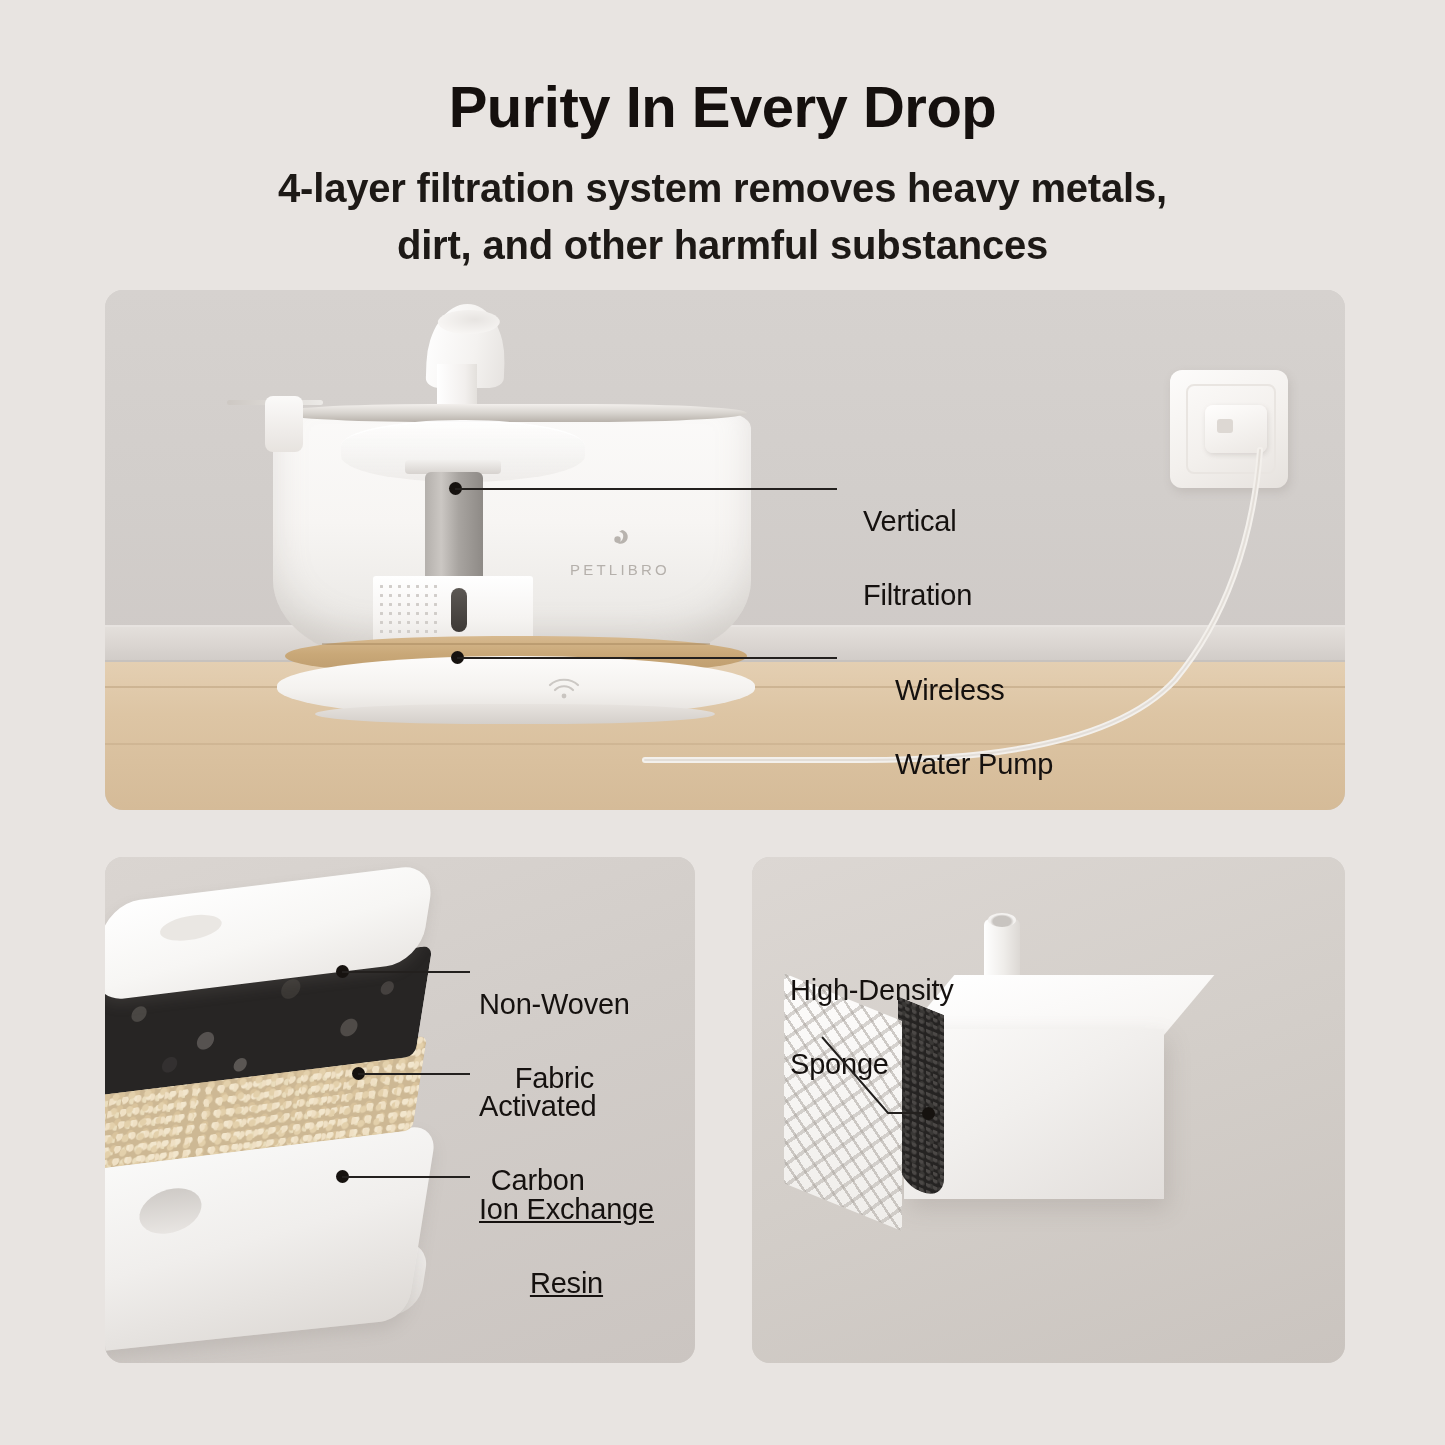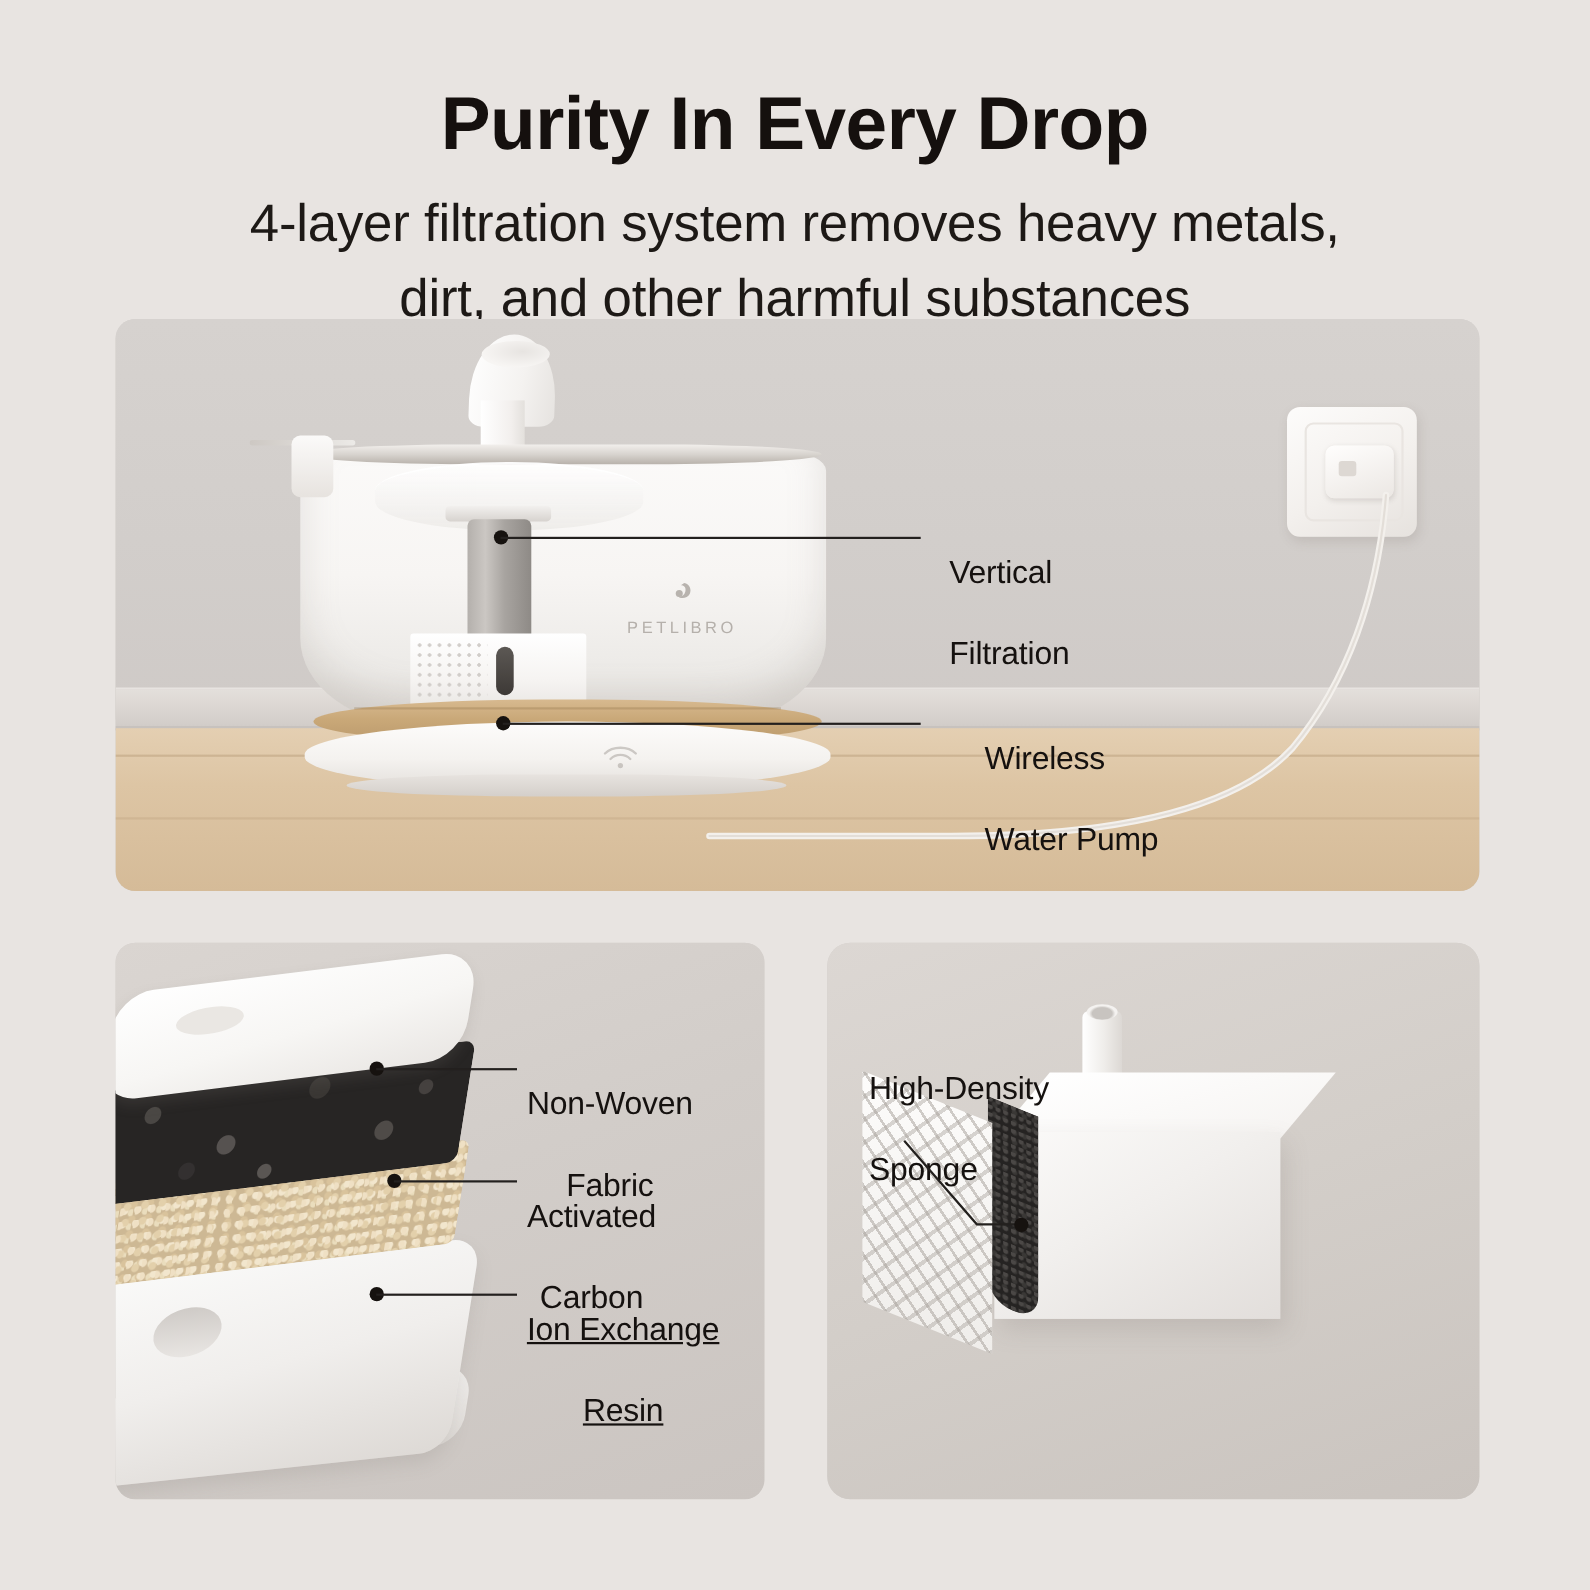--- a/index.html
+++ b/index.html
@@ -18,46 +18,46 @@
   
   .header {
     position: absolute;
     left: 0; top: 0;
     width: 1445px;
     text-align: center;
   }
   .headline {
     margin: 0;
     padding-top: 78px;
-    font-size: 68px;
+    font-size: 58px;
     font-weight: 700;
     letter-spacing: -0.5px;
     color: #15100e;
     line-height: 1.0;
   }
   .subhead {
     margin: 0;
     padding-top: 24px;
-    font-size: 48px;
-    font-weight: 400;
+    font-size: 40px;
+    font-weight: 700;
     color: #1d1916;
     line-height: 1.42;
     letter-spacing: -0.2px;
   }
 
   
   .panel {
     position: absolute;
     border-radius: 18px;
     overflow: hidden;
     background: #d3cfcc;
   }
   #panel-top   { left: 105px; top: 290px;  width: 1240px; height: 520px; }
   #panel-left  { left: 105px; top: 857px;  width: 590px;  height: 506px; text-align: center; }
-  #panel-right { left: 752px; top: 857px;  width: 593px;  height: 506px; border-radius: 21px; }
+  #panel-right { left: 752px; top: 857px;  width: 593px;  height: 506px; }
 
   
   .wall {
     position: absolute; left: 0; top: 0; width: 100%; height: 70%;
     background: linear-gradient(180deg,#d6d2cf 0%, #d2cecb 55%, #cfcac7 100%);
   }
   .baseboard {
     position: absolute; left: 0; top: 64.5%; width: 100%; height: 7%;
     background: linear-gradient(180deg,#e3dfdb 0%, #dcd7d3 40%, #cfcac6 100%);
     border-top: 2px solid #e7e3e0;

